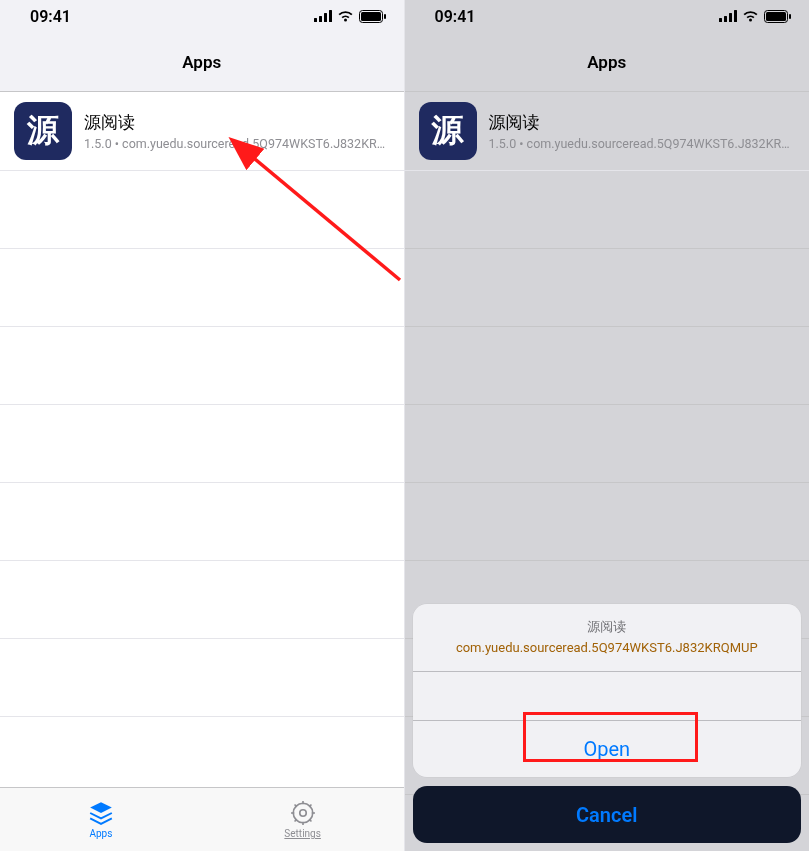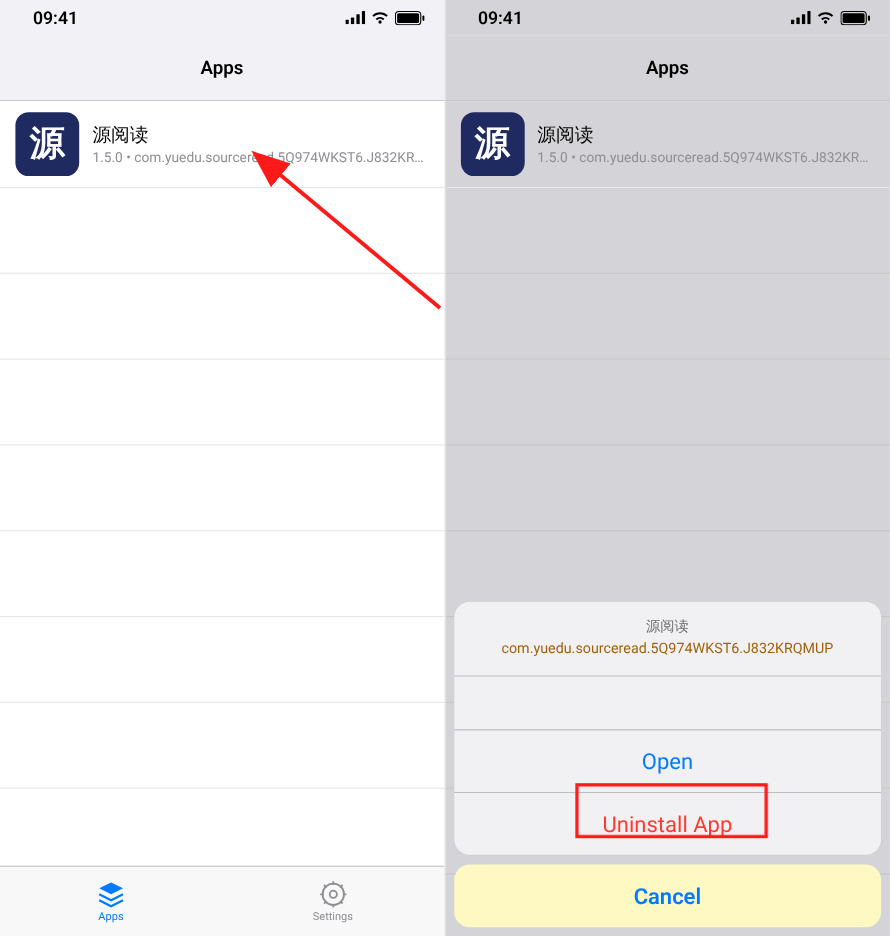--- a/index.html
+++ b/index.html
@@ -19,32 +19,32 @@
     .list .spacerRow { height: 78px; border-bottom: 0.5px solid #e5e5ea; }
     .app-icon { width: 58px; height: 58px; border-radius: 12px; background: #1f2a60; display:flex; align-items:center; justify-content:center; flex-shrink:0; }
     .app-icon-glyph { color:#fff; font-size:32px; font-weight:700; font-family: "Noto Serif CJK", serif; }
     .row-text { flex:1; min-width:0; }
     .app-name { font-size: 17px; font-weight: 400; margin-bottom: 2px; }
     .app-sub { font-size: 12.5px; color: #8e8e93; white-space: nowrap; overflow: hidden; text-overflow: ellipsis; }
     
     .tabbar { height: 64px; background: #f8f8f8; border-top: 0.5px solid #c6c6c8; display:flex; }
     .tab { flex:1; display:flex; flex-direction:column; align-items:center; justify-content:center; gap:2px; font-size:10px;}
     .tab.active { color:#007aff; }
-    .tab.inactive { color:#8e8e93; }
+    .tab.inactive { color:#8e8e93;text-decoration:underline; }
     .tab-icon { width:26px; height:26px; display:flex; align-items:center; justify-content:center;}
     
     .sheet { position:absolute; left:8px; right:8px; bottom:74px; background:rgba(242,242,246,0.95); border-radius:14px; overflow:hidden; backdrop-filter: blur(10px); box-shadow:0 0 0 0.5px rgba(0,0,0,0.05); }
     .sheet-header { padding:14px 16px 16px; text-align:center; border-bottom:0.5px solid rgba(60,60,67,0.29); }
     .sheet-title { font-size:13px; color:#6e6e72; margin-bottom:4px; }
     .sheet-sub { font-size:13px; color:#a16207; }
     .sheet-btn { height:57px; display:flex; align-items:center; justify-content:center; font-size:20px; border-top:0.5px solid rgba(60,60,67,0.29); }
     .sheet-btn:first-of-type { border-top:none; }
     .sheet-btn.primary { color:#007aff;margin-top:48px; }
     .sheet-btn.destructive { color:#ff3b30; }
-    .cancel-btn { position:absolute; left:8px; right:8px; bottom:8px; height:57px; background:#fef9c3; border-radius:14px; display:flex; align-items:center; justify-content:center; font-size:20px; font-weight:600; color:#007aff; }
+    .cancel-btn { position:absolute; left:8px; right:8px; bottom:8px; height:57px; background:#0f172a; border-radius:14px; display:flex; align-items:center; justify-content:center; font-size:20px; font-weight:600; color:#007aff; }
     
     .hl-box { position:absolute; border:3px solid #ff1a1a; pointer-events:none; }
     
     .arrow-svg { position:absolute; top:0; left:0; pointer-events:none; }
     
     .phone.right .statusbar, .phone.right .navbar, .phone.right .list { background:#d4d4d8; }
     .phone.right .row { background:#d4d4d8; }
     .phone.right .list { background:#d4d4d8; }
     .phone.right .list .spacerRow { border-bottom-color:#c6c6c8; }
   </style>
@@ -179,20 +179,19 @@
         <div class="spacerRow"></div>
         <div class="spacerRow"></div>
     </div>
 
     <div class="sheet">
       <div class="sheet-header">
         <div class="sheet-title">源阅读</div>
         <div class="sheet-sub">com.yuedu.sourceread.5Q974WKST6.J832KRQMUP</div>
       </div>
       <div class="sheet-btn primary">Open</div>
-      <div class="sheet-btn destructive">Uninstall App</div>
     </div>
     <div class="cancel-btn">Cancel</div>
 
     <div class="hl-box" style="left:118px; width:175px; top:712px; height:50px;"></div>
   </div>
 
 </div>
 
 </body></html>

